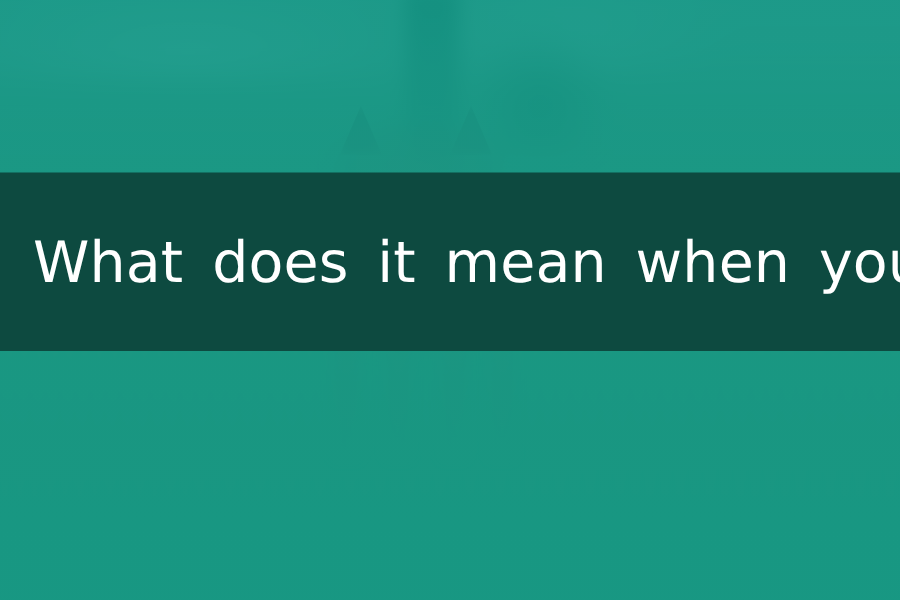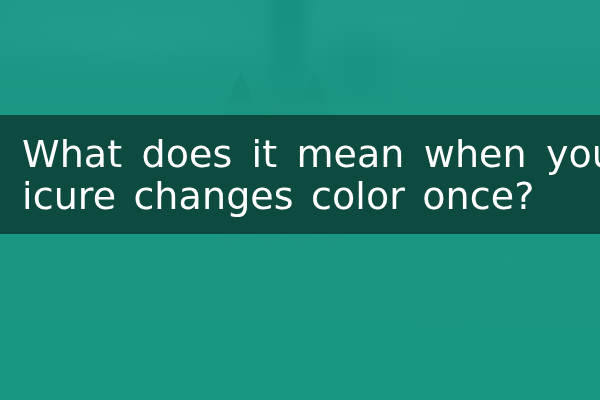--- a/index.html
+++ b/index.html
@@ -214,16 +214,15 @@
       <div class="animal-leg leg-3"></div>
       <div class="animal-leg leg-4"></div>
     </div>
   </div>
 
   <div class="tint"></div>
   <div class="tint-2"></div>
 
   <div class="caption-band">
     <div class="caption-line line-1">What does it mean when your man</div>
-    <div class="caption-line line-2">icure changes color once?</div>
   </div>
 
 </div>
 
 </body></html>

